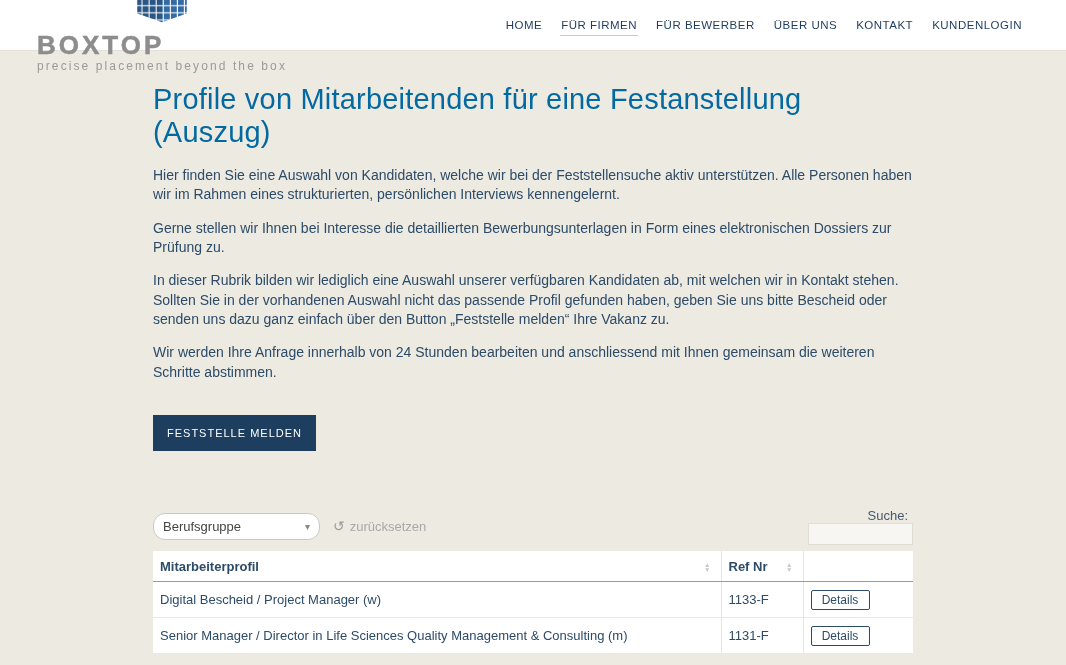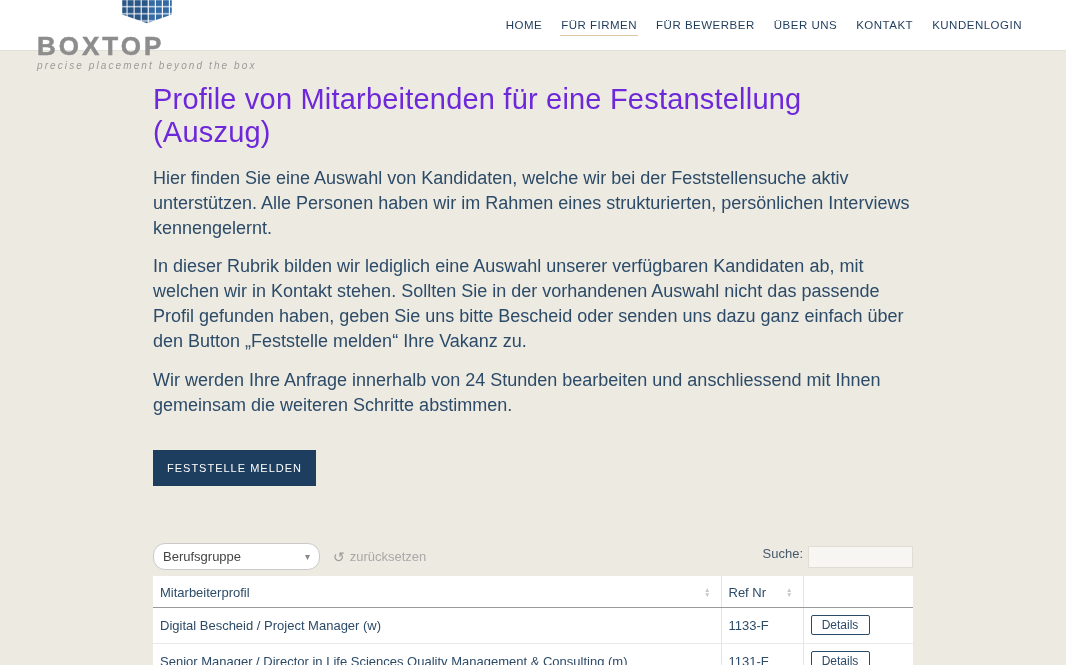--- a/index.html
+++ b/index.html
@@ -14,31 +14,31 @@
     height:51px; background:#ffffff; border-bottom:1px solid #e4e1d9;
     display:flex; align-items:center; justify-content:space-between;
     padding:0 43px 0 37px;
   }
   .logo { display:flex; align-items:center; gap:8px; cursor:pointer;flex-direction:column; }
   .logo-text { display:flex; flex-direction:column; line-height:1; }
   .logo-name {
     font-size:26px; letter-spacing:3px; color:#8d8d8d; font-weight:bold;
     -webkit-text-stroke:0.5px #8d8d8d;
   }
-  .logo-tagline { font-size:10px; letter-spacing:2.1px; color:#9a9a9a; margin-top:2px;font-style:italic; }
+  .logo-tagline { font-size:12px; letter-spacing:2.1px; color:#9a9a9a; margin-top:2px; }
   .main-nav { display:flex; gap:17px; }
   .main-nav a {
     font-size:11.5px; letter-spacing:0.5px; color:#1e3c5c; text-decoration:none;
     padding:4px 1px; cursor:pointer; white-space:nowrap;
   }
   .main-nav a.active { border-bottom:1px solid #dcc9a1; }
   
   main { padding:32px 153px 0 153px; }
-  h1 { font-size:29px; font-weight:400; color:#6d28d9; margin-bottom:17px; letter-spacing:0.2px; }
-  main p { font-size:18px; line-height:1.38; margin-bottom:14px; max-width:760px; }
+  h1 { font-size:29px; font-weight:400; color:#0369a1; margin-bottom:17px; letter-spacing:0.2px; }
+  main p { font-size:14px; line-height:1.38; margin-bottom:14px; max-width:760px; }
   .cta-button {
     display:inline-block; margin-top:19px; height:36px; line-height:36px;
     background:#1d3e5e; color:#ffffff; border:none; padding:0 14px;
     font-family:"Liberation Sans", sans-serif;
     font-size:11px; letter-spacing:1px; cursor:pointer;
   }
   
   .filter-row {
     margin-top:57px; width:760px;
     display:flex; align-items:center;
@@ -47,36 +47,36 @@
     width:167px; height:27px; background:#ffffff; border:1px solid #c9c9c9;
     border-radius:12px; display:flex; align-items:center; justify-content:space-between;
     padding:0 9px; font-size:13px; color:#444; cursor:pointer;
   }
   .select-caret { color:#888; font-size:10px; }
   .reset-link {
     margin-left:13px; display:flex; align-items:center; gap:5px;
     color:#a8a8a8; font-size:13px; text-decoration:none; cursor:pointer;
   }
   .reset-icon { font-size:14px; color:#9b9b9b; line-height:1; }
-  .search-group { margin-left:auto; display:flex; align-items:flex-start; }
+  .search-group { margin-left:auto; display:flex; align-items:flex-end;flex-direction:column; }
   .search-label { font-size:13px; color:#46586b; margin-right:5px; }
   .search-input {
     width:105px; height:22px; background:#f7f6f2; border:1px solid #e0ddd5;
     font-family:"Liberation Sans", sans-serif; font-size:12px; color:#2c4b68; padding:0 5px;
   }
   
   table.profiles {
     margin-top:6px; width:760px; border-collapse:collapse; table-layout:fixed;
     background:#ffffff;
   }
   col.c1 { width:568px; } col.c2 { width:82px; } col.c3 { width:110px; }
   th, td { border-left:1px solid #e5e5e5; }
   th:first-child, td:first-child { border-left:none; }
   th {
-    height:31px; font-size:13px; font-weight:normal; color:#2c4b68; text-align:left;
+    height:31px; font-size:13px; font-weight:bold; color:#2c4b68; text-align:left;
     padding:1px 10px 0 7px; border-bottom:1px solid #9a9a9a; cursor:pointer;
   }
   .th-inner { display:flex; align-items:center; justify-content:space-between; }
   .sort-icon { display:inline-flex; flex-direction:column; color:#c8c8c8; font-size:6.5px; line-height:5px; }
   td { height:36px; font-size:13px; color:#2c4b68; padding:0 7px; border-bottom:1px solid #e9e9e9; }
   .details-button {
     display:block; width:59px; height:20px; background:#ffffff;
     border:1px solid #2c4b68; border-radius:2px; color:#2c4b68;
     font-family:Liberation Sans, sans-serif; font-size:12px; cursor:pointer;
   }
@@ -113,20 +113,21 @@
     <a>FÜR BEWERBER</a>
     <a>ÜBER UNS</a>
     <a>KONTAKT</a>
     <a>KUNDENLOGIN</a>
   </nav>
 </header>
 
 <main>
   <h1>Profile von Mitarbeitenden für eine Festanstellung (Auszug)</h1>
   <p>Hier finden Sie eine Auswahl von Kandidaten, welche wir bei der Feststellensuche aktiv unterstützen. Alle Personen haben wir im Rahmen eines strukturierten, persönlichen Interviews kennengelernt.</p>
+  <p>Gerne stellen wir Ihnen bei Interesse die detaillierten Bewerbungsunterlagen in Form eines elektronischen Dossiers zur Prüfung zu.</p>
   <p>In dieser Rubrik bilden wir lediglich eine Auswahl unserer verfügbaren Kandidaten ab, mit welchen wir in Kontakt stehen. Sollten Sie in der vorhandenen Auswahl nicht das passende Profil gefunden haben, geben Sie uns bitte Bescheid oder senden uns dazu ganz einfach über den Button „Feststelle melden“ Ihre Vakanz zu.</p>
   <p>Wir werden Ihre Anfrage innerhalb von 24 Stunden bearbeiten und anschliessend mit Ihnen gemeinsam die weiteren Schritte abstimmen.</p>
 
   <button class="cta-button">FESTSTELLE MELDEN</button>
 
   <div class="filter-row">
     <div class="select-box">
       <span>Berufsgruppe</span>
       <span class="select-caret">▾</span>
     </div>

